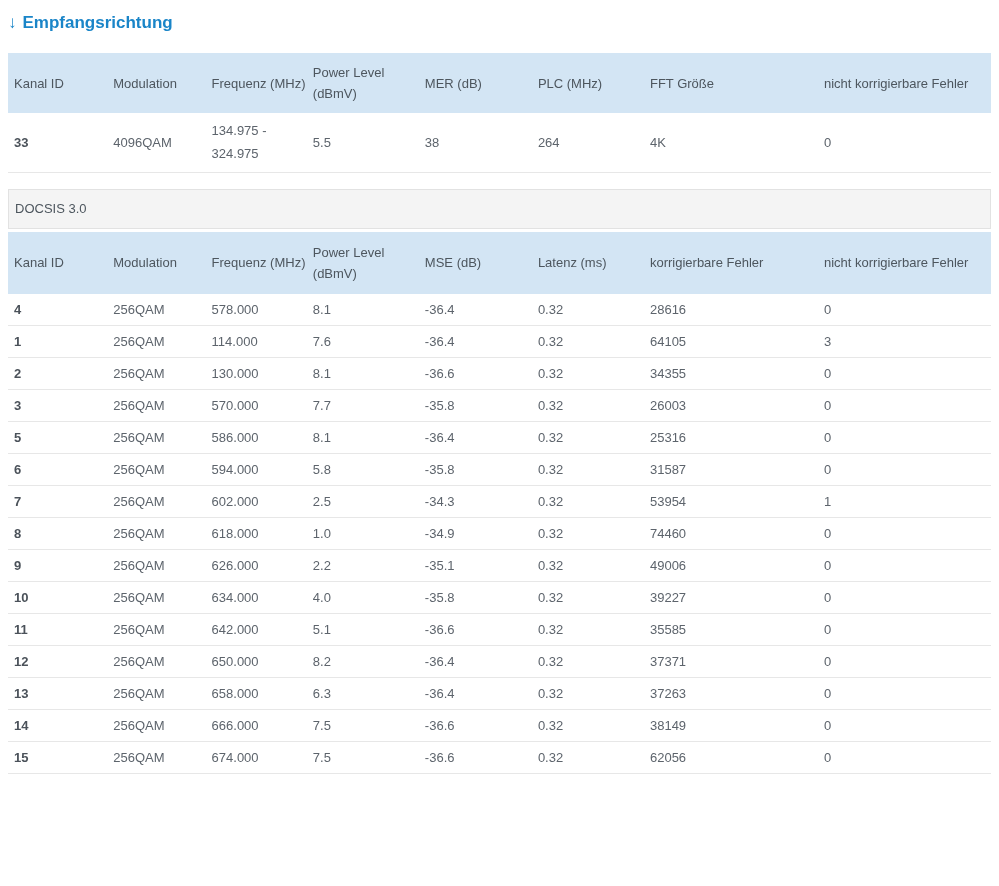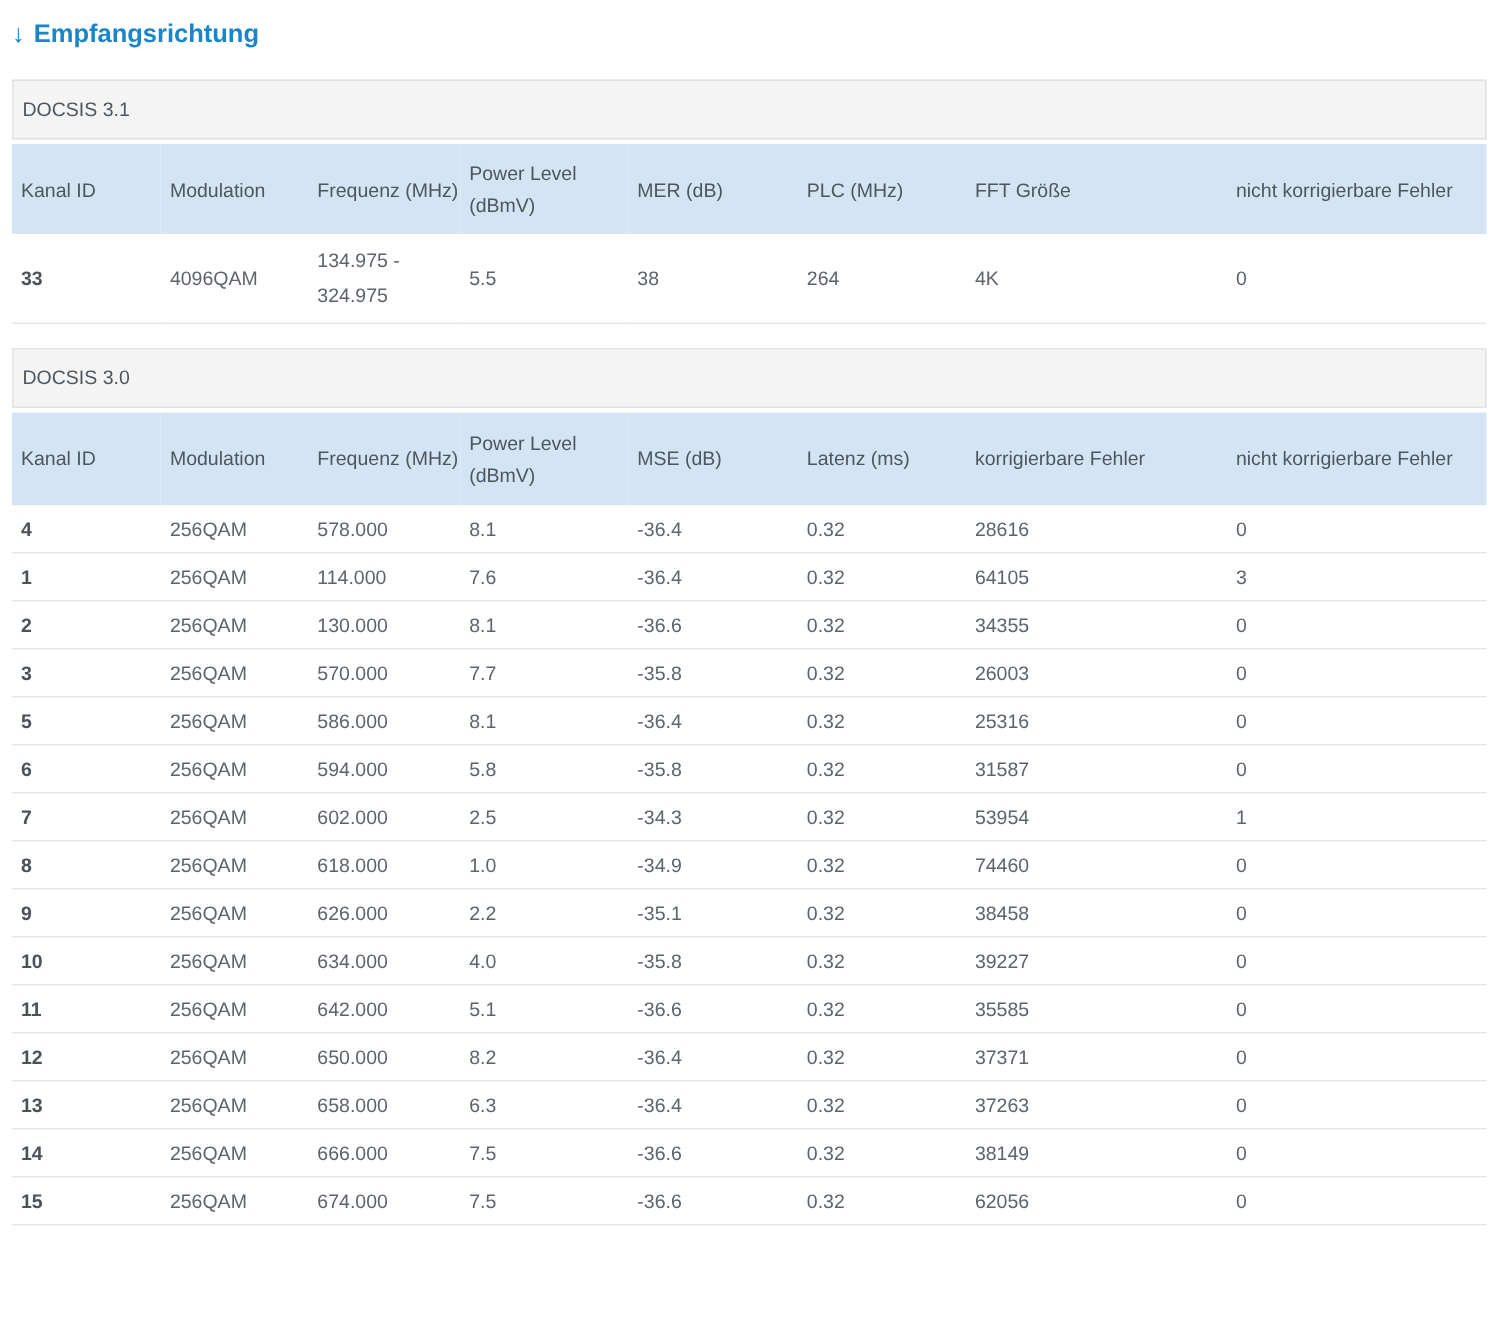--- a/index.html
+++ b/index.html
@@ -72,21 +72,20 @@
 </head>
 <body>
 
 <div class="page">
 
   <div class="page-title">
     <span class="arrow">↓</span><span>Empfangsrichtung</span>
   </div>
 
   <section class="block">
-    <div class="section-bar">DOCSIS 3.1</div>
     <table class="t t31">
       <colgroup>
         <col style="width:10.1%">
           <col style="width:10%">
           <col style="width:10.3%">
           <col style="width:11.4%">
         <col style="width:11.5%">
           <col style="width:11.4%">
           <col style="width:17.7%">
           <col>
@@ -233,21 +232,21 @@
     <td>0</td>
   </tr>
 
   <tr>
     <td class="kanal">9</td>
     <td>256QAM</td>
     <td>626.000</td>
     <td>2.2</td>
     <td>-35.1</td>
     <td>0.32</td>
-    <td>38458</td>
+    <td>49006</td>
     <td>0</td>
   </tr>
 
   <tr>
     <td class="kanal">10</td>
     <td>256QAM</td>
     <td>634.000</td>
     <td>4.0</td>
     <td>-35.8</td>
     <td>0.32</td>

